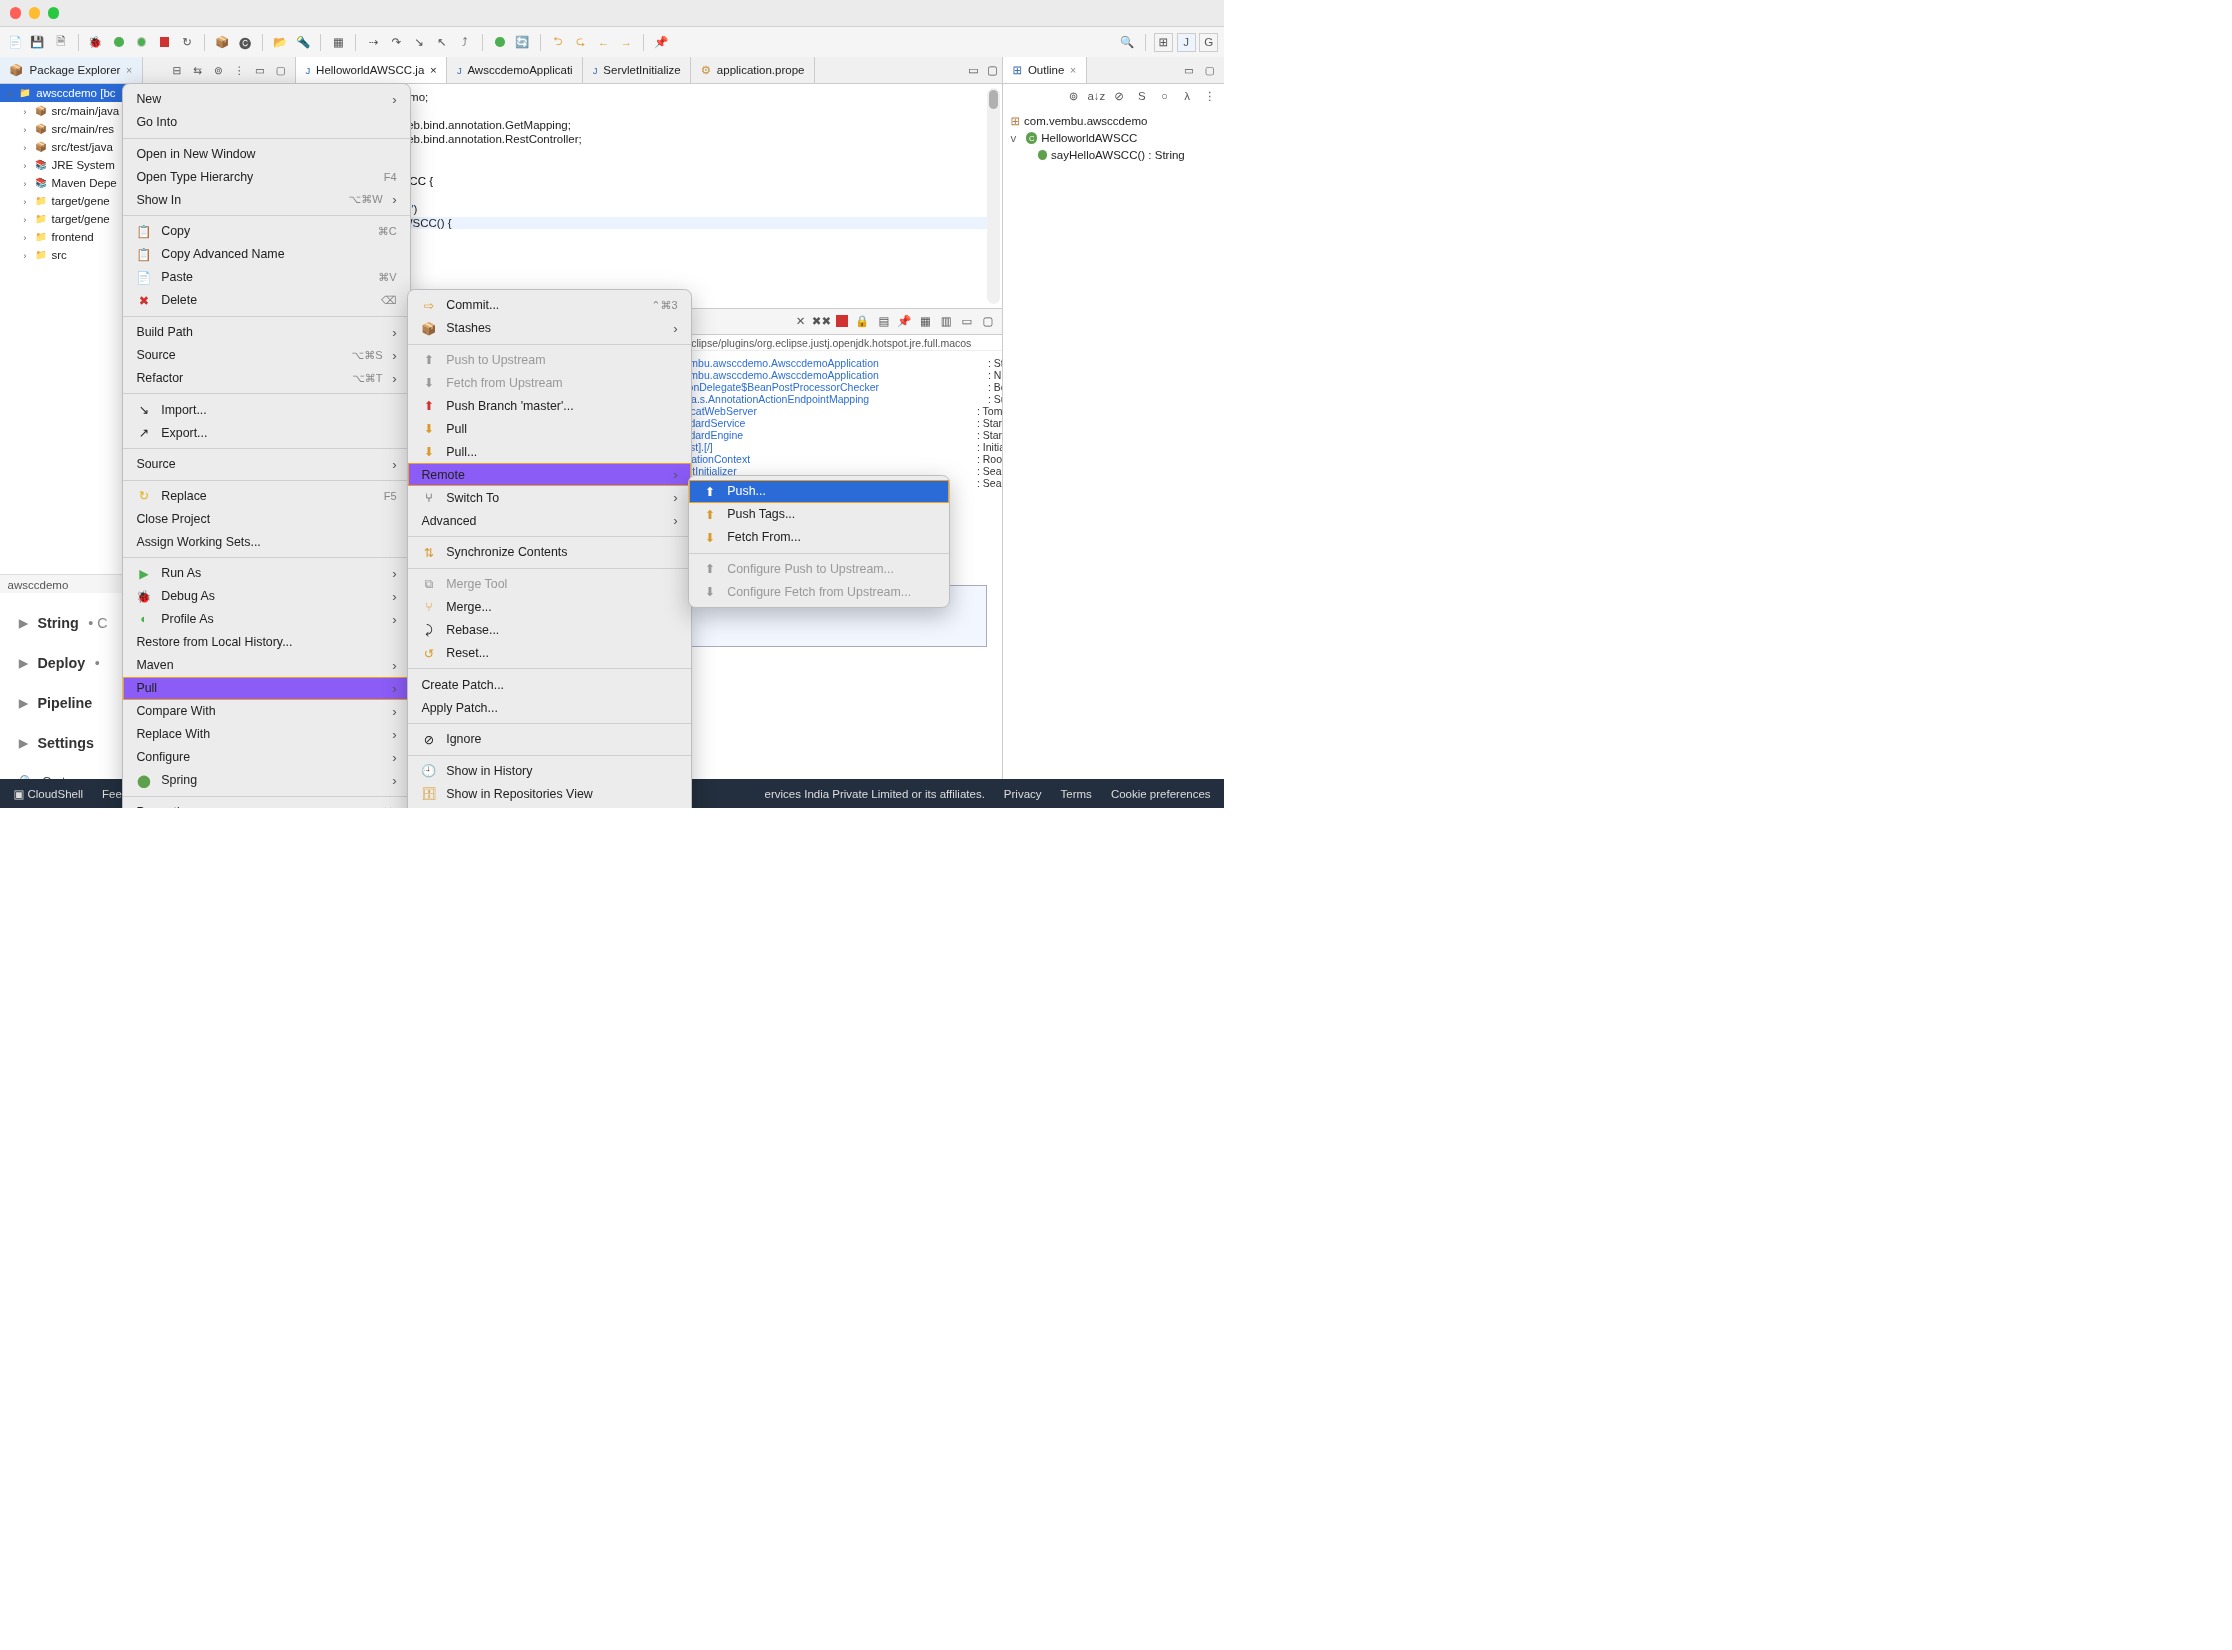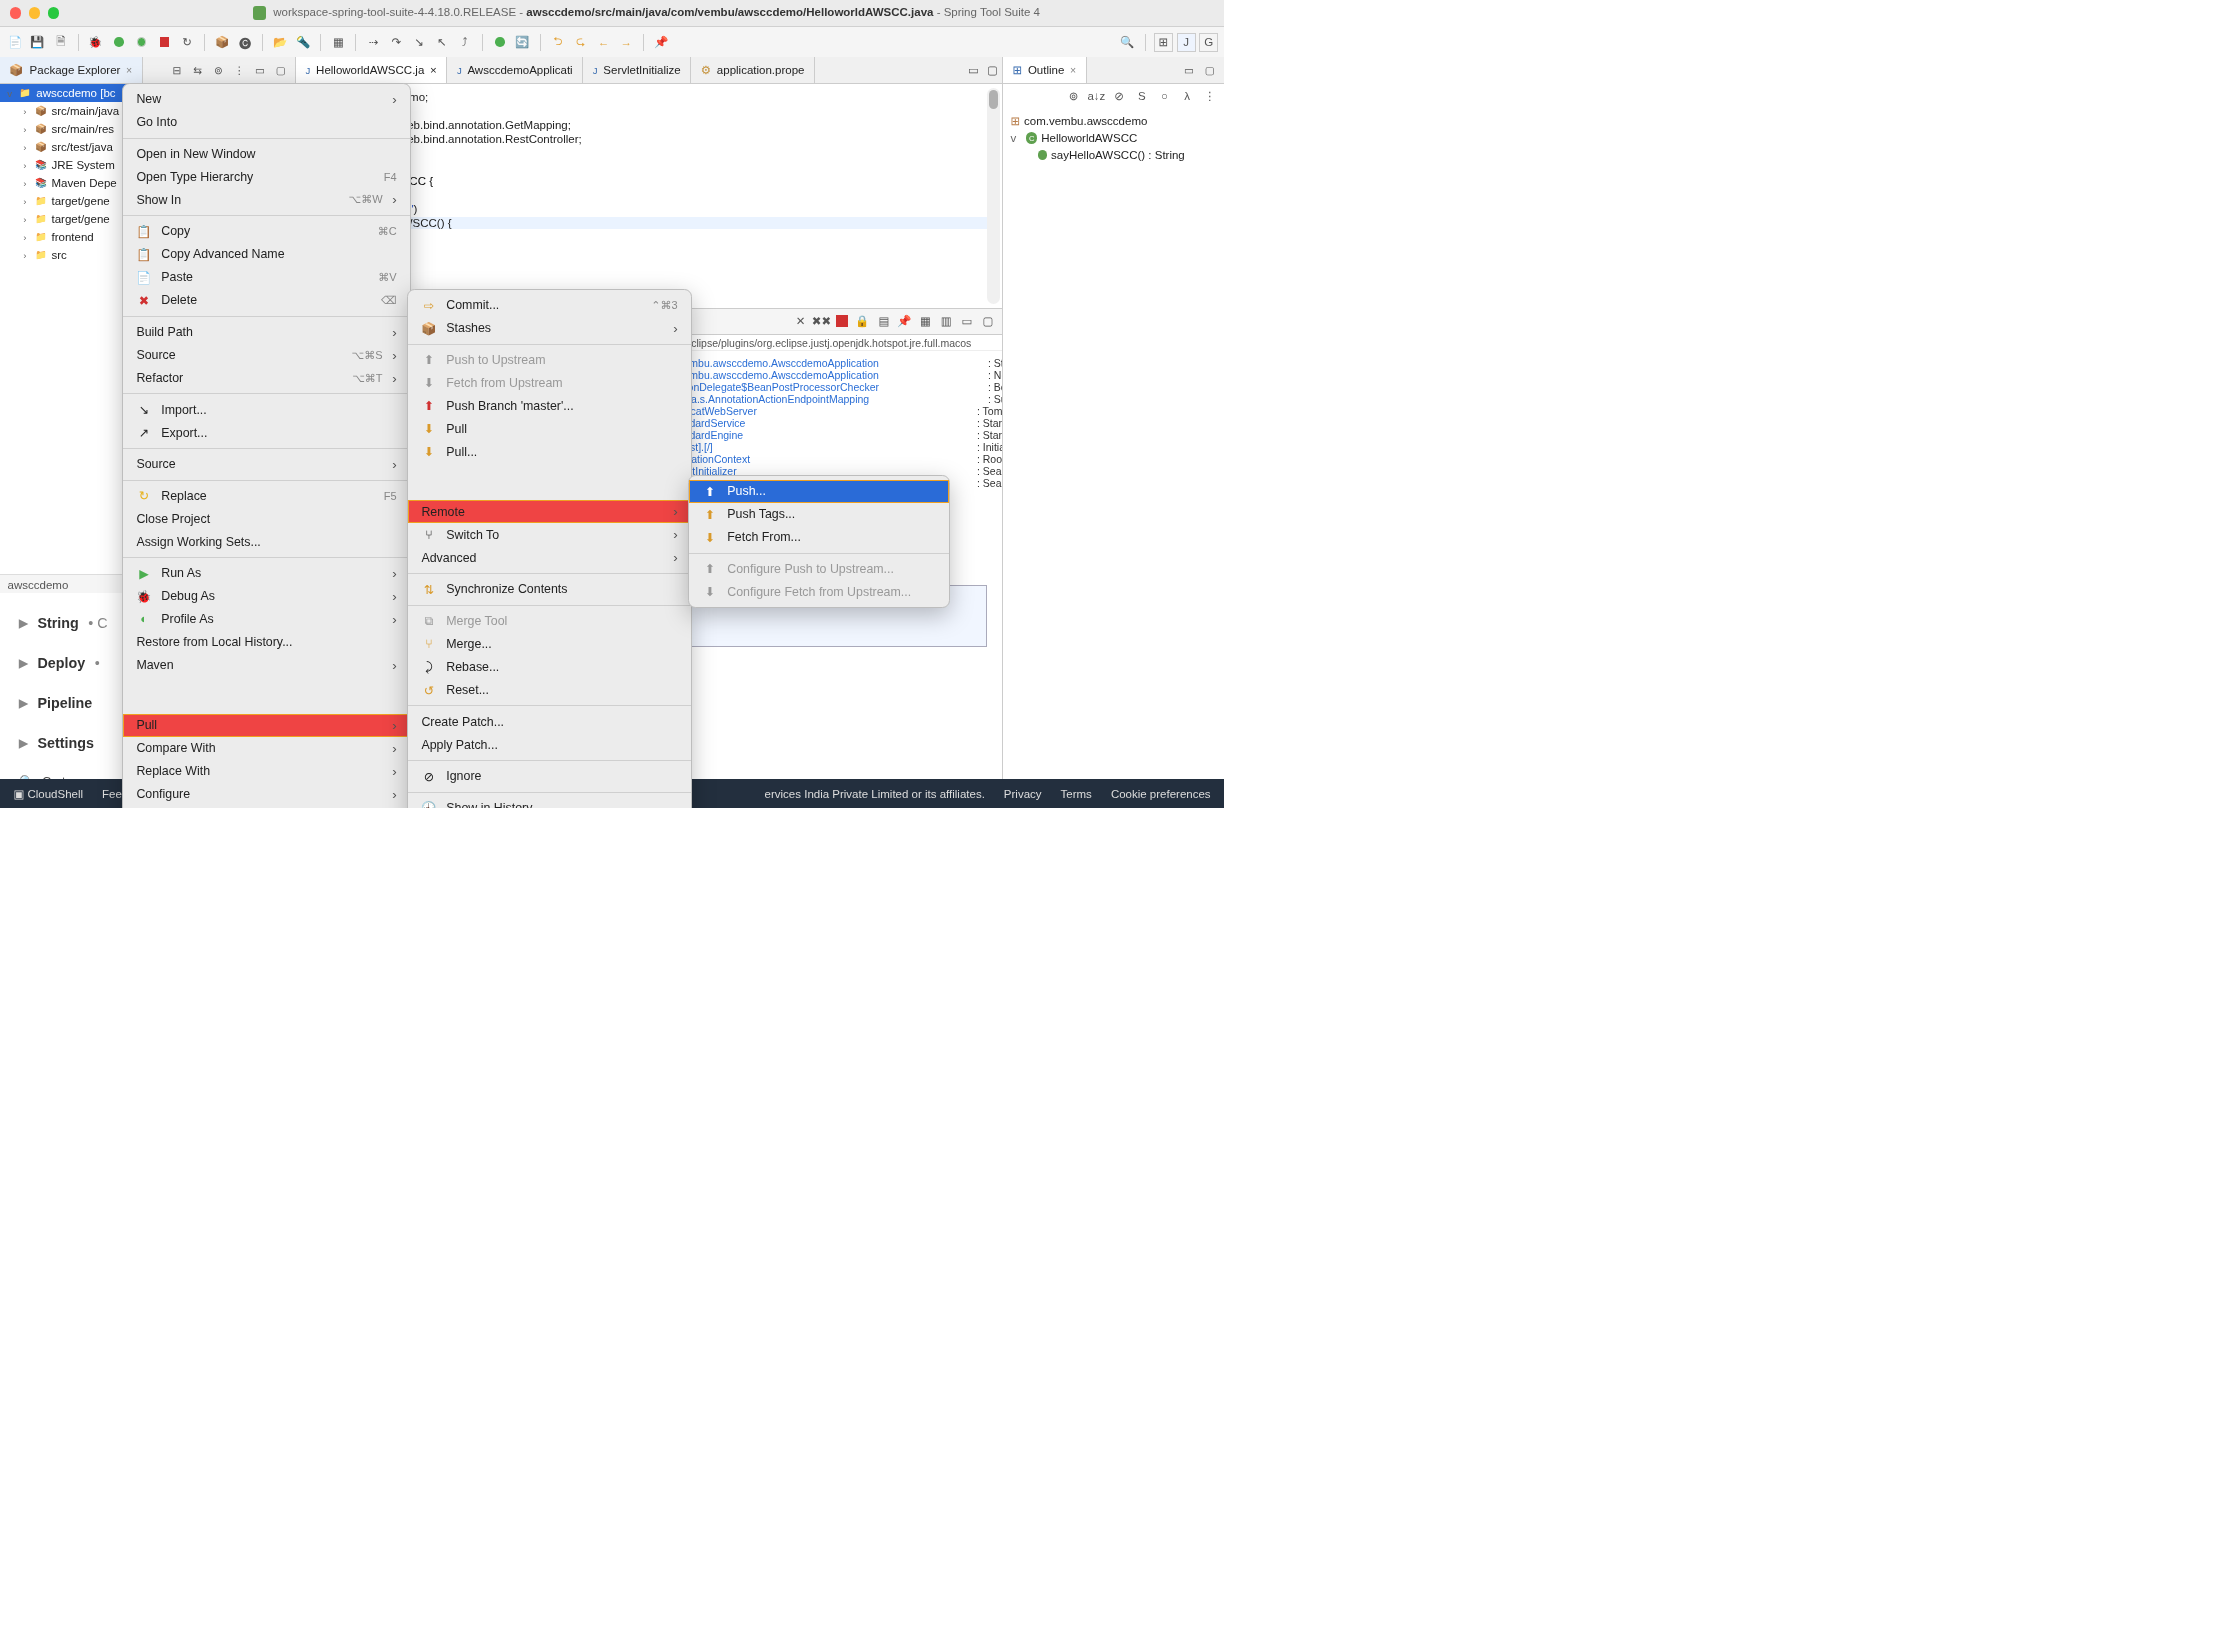--- a/index.html
+++ b/index.html
@@ -92,40 +92,36 @@
 
 
 .ctx { position:absolute; background:#ececec; border:1px solid #bdbdbd; border-radius:7.6px; box-shadow:0 7.6px 23px rgba(0,0,0,.25); font-size:12.4px; padding:3.8px 0; }
 .ctx-item { height:23px; display:flex; align-items:center; padding:0 13.4px 0 13.4px; gap:9.6px; white-space:nowrap; }
 .ctx-item.disabled { color:#999; }
 .ctx-item .lbl { flex:1; }
 .ctx-item .sc { color:#888; font-size:11px; margin-left:19px; }
 .ctx-item .sub { margin-left:auto; color:#666; font-size:10.5px; }
 .ctx-item .ico { width:15.3px; display:inline-flex; justify-content:center; }
 .ctx-sep { height:1px; background:#cfcfcf; margin:3.8px 0; }
-.ctx-item.hov { background:#ef4444;margin-top:37px; }
+.ctx-item.hov { background:#8b5cf6; }
 .ctx-item.sel-blue { background:#2a6bd7; color:#fff; }
 .ctx-hl { outline:1.9px solid #f0a020; outline-offset:-1.9px; }
 
 .mini-svg { width:13.4px; height:13.4px; }
 .chev::after { content:"›"; color:#555; font-size:13.4px; }
 .qb { border:1px solid #ccc; }
 </style>
 </head>
 <body>
 
 <div class="titlebar">
   <div class="traffic">
     <div class="dot r"></div>
     <div class="dot y"></div>
     <div class="dot g"></div>
-  </div>
-  <div class="title">
-    <span class="sts-icon"></span>
-    <span>workspace-spring-tool-suite-4-4.18.0.RELEASE - </span><b>awsccdemo/src/main/java/com/vembu/awsccdemo/HelloworldAWSCC.java</b><span> - Spring Tool Suite 4</span>
   </div>
 </div>
 
 <div class="toolbar">
   <span class="tbtn">📄</span>
   <span class="tbtn">💾</span>
   <span class="tbtn">🗎</span>
   <span class="sep"></span>
   <span class="tbtn">🐞</span>
   <span class="tbtn">

